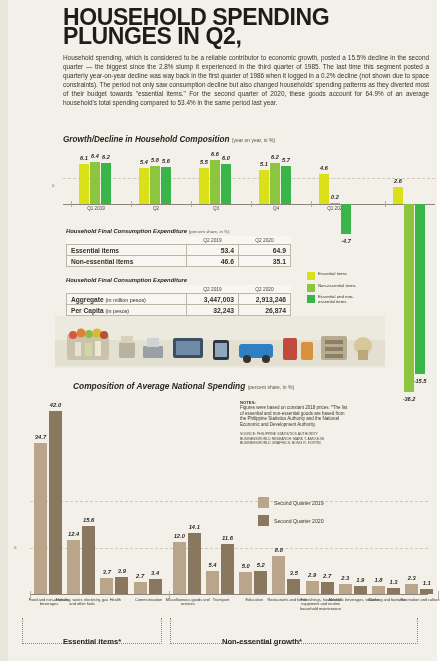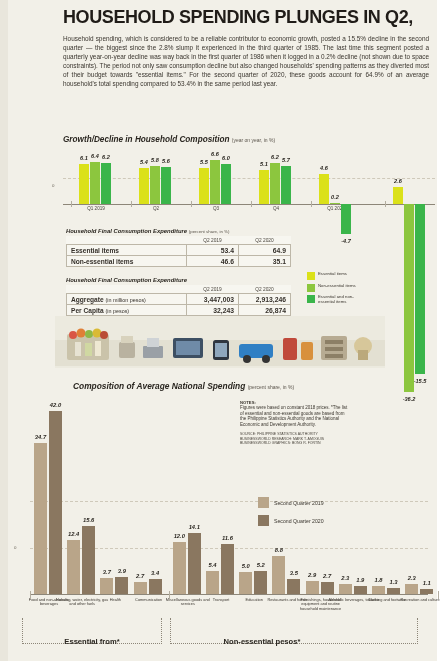--- a/index.html
+++ b/index.html
@@ -9,21 +9,21 @@
     font-family:"Liberation Sans", sans-serif;
     position:relative;
     color:#35302a;
   }
   .page { position:absolute; inset:0; background:#f2f0e8; }
   .rail-left { position:absolute; left:0; top:0; width:8px; height:661px; background:#e9e6dc; }
   .rail-right { position:absolute; right:0; top:0; width:6px; height:661px; background:#ffffff; }
 
   
   .header { position:absolute; left:63px; top:8px; width:366px; }
-  .title { font-weight:bold; font-size:18px; line-height:19px; letter-spacing:-0.4px; color:#201c18; }
+  .title { font-weight:bold; font-size:23px; line-height:19px; letter-spacing:-0.4px; color:#201c18; }
   .intro { margin-top:7px; font-size:6.4px; line-height:9.1px; text-align:justify; color:#3a352e; }
 
   
   .sec1-title { position:absolute; left:63px; top:135px; font-style:italic; font-weight:bold; font-size:8.2px; color:#2a2620; }
   .sec1-title .sub { font-style:normal; font-weight:normal; font-size:5px; color:#5b554c; }
 
   #topchart { position:absolute; left:63px; top:146px; width:372px; height:70px; }
   .tc-zero { position:absolute; left:0; top:58px; width:372px; height:1px; background:#8d8678; }
   .tc-grid { position:absolute; left:0; top:32px; width:372px; height:0; border-top:1px dashed #cfc9ba; }
   .tc-group { position:absolute; bottom:12px; display:flex; align-items:flex-end; gap:1px; }
@@ -457,16 +457,16 @@
 <div class="negbar" style="left: 341px; top: 204px; height: 30px; background: rgb(58, 181, 74);">
       <b>-4.7</b>
     </div>
     <div class="negbar" style="left: 404px; top: 204px; height: 188px; background: rgb(140, 198, 62);">
       <b>-36.2</b>
     </div>
     <div class="negbar" style="left: 415px; top: 204px; height: 170px; background: rgb(58, 181, 74);">
       <b>-15.5</b>
     </div>
     <div class="bracket" style="left: 22px; top: 618px; width: 140px;"></div>
-    <div class="brk-lab" style="left: 92px; top: 637px;">Essential from*</div>
+    <div class="brk-lab" style="left: 92px; top: 637px;">Essential items*</div>
     <div class="bracket" style="left: 170px; top: 618px; width: 248px;"></div>
-    <div class="brk-lab" style="left: 262px; top: 637px;">Non-essential pesos*</div>
+    <div class="brk-lab" style="left: 262px; top: 637px;">Non-essential growth*</div>
   </div>
 
 </body></html>

